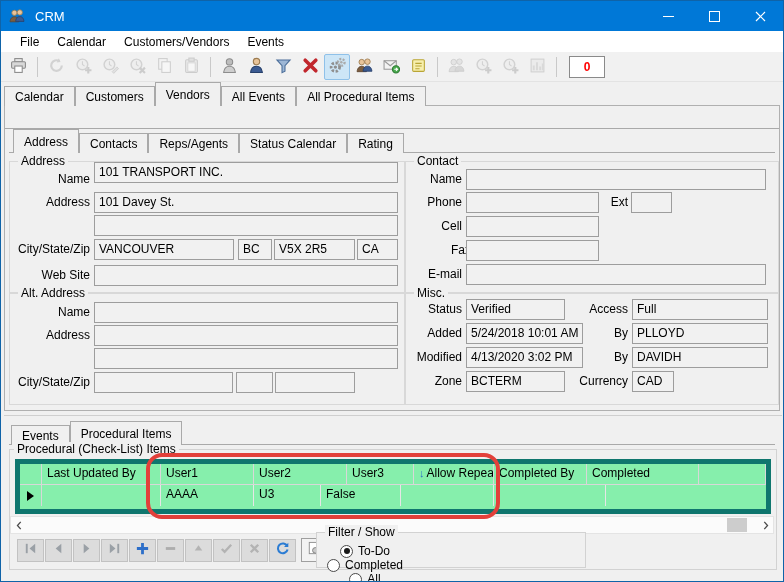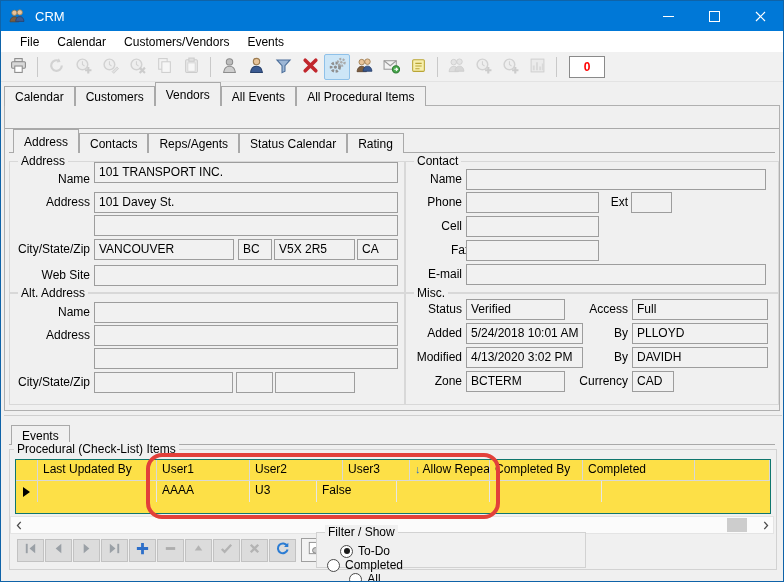--- a/index.html
+++ b/index.html
@@ -41,21 +41,21 @@
   
   .record-area{position:absolute;left:3px;top:104px;width:776px;height:306px;
     border:1px solid #b0b0b0;background:#f0f0f0;box-sizing:border-box;z-index:0;}
   
   .group{position:absolute;border:1px solid #d8d8d8;background:#f0f0f0;z-index:5;}
   .legend{position:absolute;top:-8px;left:8px;background:#f0f0f0;padding:0 3px;z-index:6;}
   .lbl{position:absolute;text-align:right;white-space:nowrap;}
   .fld{position:absolute;height:21px;box-sizing:border-box;background:#f1f1f1;
     border:1px solid #9d9d9d;padding:0 4px;line-height:19px;white-space:nowrap;overflow:hidden;}
   
-  .grid{position:absolute;background:#fde047;border:1px solid #0f766e;box-sizing:border-box;overflow:hidden;}
+  .grid{position:absolute;background:#86efac;border:5px solid #0f766e;box-sizing:border-box;overflow:hidden;}
   .g-row{display:flex;height:21px;box-sizing:border-box;}
   .g-cell{box-sizing:border-box;padding:2px 5px;border-right:1px solid #e6e6e6;
     white-space:nowrap;overflow:hidden;}
   .g-head .g-cell{border-right:1px solid #d8d8d8;border-bottom:1px solid #d8d8d8;}
   .g-sel{flex:none;width:22px;box-sizing:border-box;border-right:1px solid #d8d8d8;
     display:flex;align-items:center;justify-content:center;}
   .g-head .g-sel{border-bottom:1px solid #d8d8d8;}
   .g-fill{flex:1;border-right:none;}
   .marker{width:0;height:0;border-left:7px solid #000;border-top:5px solid transparent;
     border-bottom:5px solid transparent;}
@@ -335,20 +335,21 @@
     <div class="fld" style="left:60px;top:77px;width:99px;">BCTERM</div>
     <div class="lbl" style="left:150px;top:80px;width:72px;">Currency</div>
     <div class="fld" style="left:226px;top:77px;width:42px;">CAD</div>
   </div>
 
   <div class="hline soft" style="left:3px;top:414px;width:778px;"></div>
 
   <div class="hline" style="left:8px;top:443px;width:766px;"></div>
   <div class="tabstrip" id="bottomtabs" style="left:10px;top:421px;width:762px;height:23px;">
       <div class="tab">Events</div>
+      <div class="tab active">Procedural Items</div>
     </div>
 
   <div class="group" style="left:8px;top:448px;width:766px;height:119px;border-color:#d2d2d2;">
     <div class="legend" style="left:4px;">Procedural (Check-List) Items</div>
     <div class="grid" id="grid" style="left:5px;top:9px;width:756px;height:55px;">
         <div class="g-row g-head">
           <div class="g-sel"></div>
           <div class="g-cell" style="width: 119px; flex: 0 0 auto;">Last Updated By</div>
           <div class="g-cell" style="width: 93px; flex: 0 0 auto;">User1</div>
           <div class="g-cell" style="width: 93px; flex: 0 0 auto;">User2</div>

